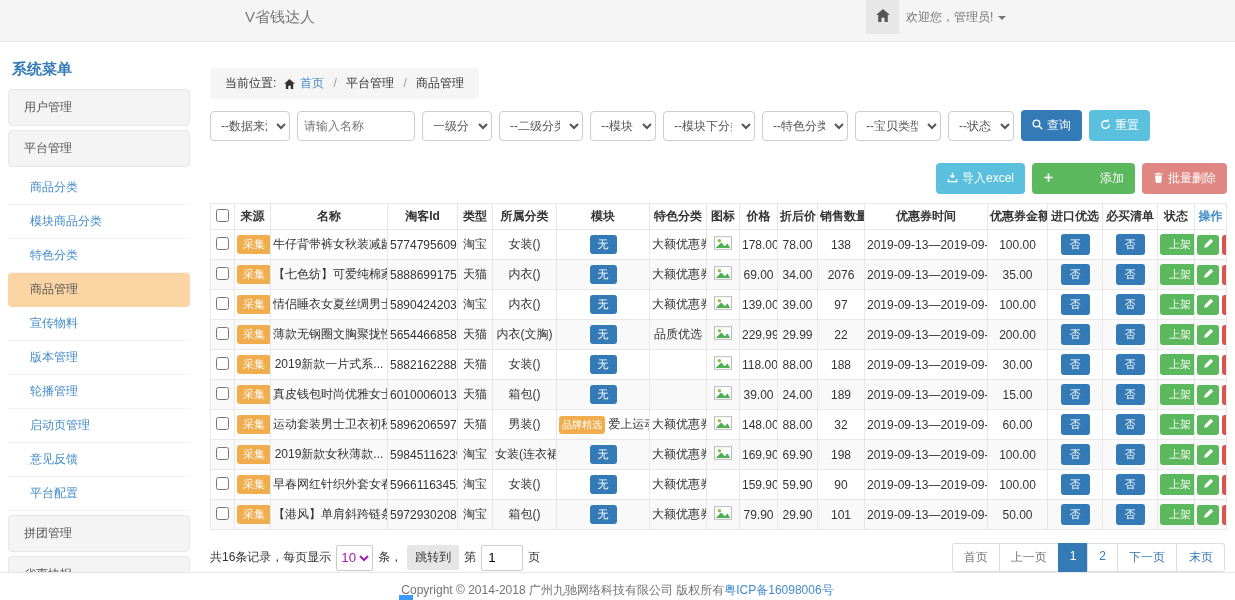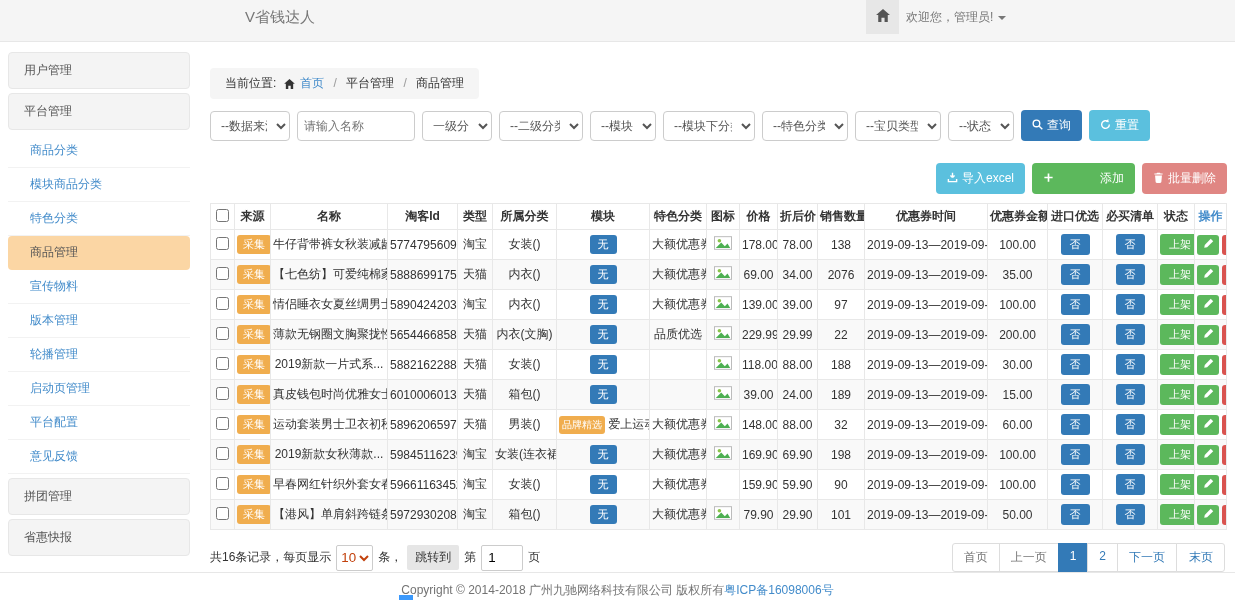--- a/index.html
+++ b/index.html
@@ -65,21 +65,21 @@
     padding:3px 9px; cursor:pointer; font-family:inherit; }
   .bg-blue { background:#337ab7; } .bg-green { background:#5cb85c; } .bg-red { background:#d9534f; }
   .icon-btn { display:inline-flex; align-items:center; justify-content:center; width:22px; height:20px;
     border:none; border-radius:3px; cursor:pointer; vertical-align:middle; }
   .action-group { display:inline-flex; gap:3px; }
   .thumb { display:inline-block; vertical-align:middle; }
 
   
   .page-row { display:flex; justify-content:space-between; align-items:center; margin-top:13px; }
   .page-left { display:flex; align-items:center; gap:5px; color:#333; }
-  .page-left select { height:26px; border:1px solid #ccc; border-radius:2px; background:#fff; color:#c2410c; font-family:inherit; }
+  .page-left select { height:26px; border:1px solid #ccc; border-radius:2px; background:#fff; color:#a21caf; font-family:inherit; }
   .jump-btn { background:#e6e6e6; border:none; padding:4px 8px; border-radius:2px; color:#333;
     cursor:pointer; font-family:inherit; font-size:12px; }
   .jump-input { width:42px; height:26px; border:1px solid #ccc; border-radius:2px; padding:2px 6px; font-family:inherit; }
   .pager { display:flex; margin-right:2px; }
   .pager-item { border:1px solid #ddd; background:#fff; color:#337ab7; padding:5px 11px;
     margin-left:-1px; cursor:pointer; }
   .pager-item:first-child { border-radius:3px 0 0 3px; margin-left:0; }
   .pager-item:last-child { border-radius:0 3px 3px 0;padding-left:12px; }
   .pager-item.disabled { color:#777; }
   .pager-item.active { background:#337ab7; border-color:#337ab7; color:#fff; }
@@ -102,33 +102,34 @@
     </span>
   </div>
   <div class="welcome">
     <span>欢迎您，管理员!</span><span class="caret"></span>
   </div>
 </div>
 
 <div class="layout">
 
   <div class="sidebar">
+    <div class="side-title">系统菜单</div>
     <div class="side-item">用户管理</div>
     <div class="side-item">平台管理</div>
     <div class="submenu">
       <a class="submenu-item">商品分类</a>
       <a class="submenu-item">模块商品分类</a>
       <a class="submenu-item">特色分类</a>
       <a class="submenu-item active">商品管理</a>
       <a class="submenu-item">宣传物料</a>
       <a class="submenu-item">版本管理</a>
       <a class="submenu-item">轮播管理</a>
       <a class="submenu-item">启动页管理</a>
+      <a class="submenu-item">意见反馈</a>
       <a class="submenu-item">平台配置</a>
-      <a class="submenu-item">意见反馈</a>
     </div>
     <div class="side-item">拼团管理</div>
     <div class="side-item">省惠快报</div>
 
   </div>
 
   <div class="main">
 
     <div class="breadcrumb">
       <span>当前位置:</span>

